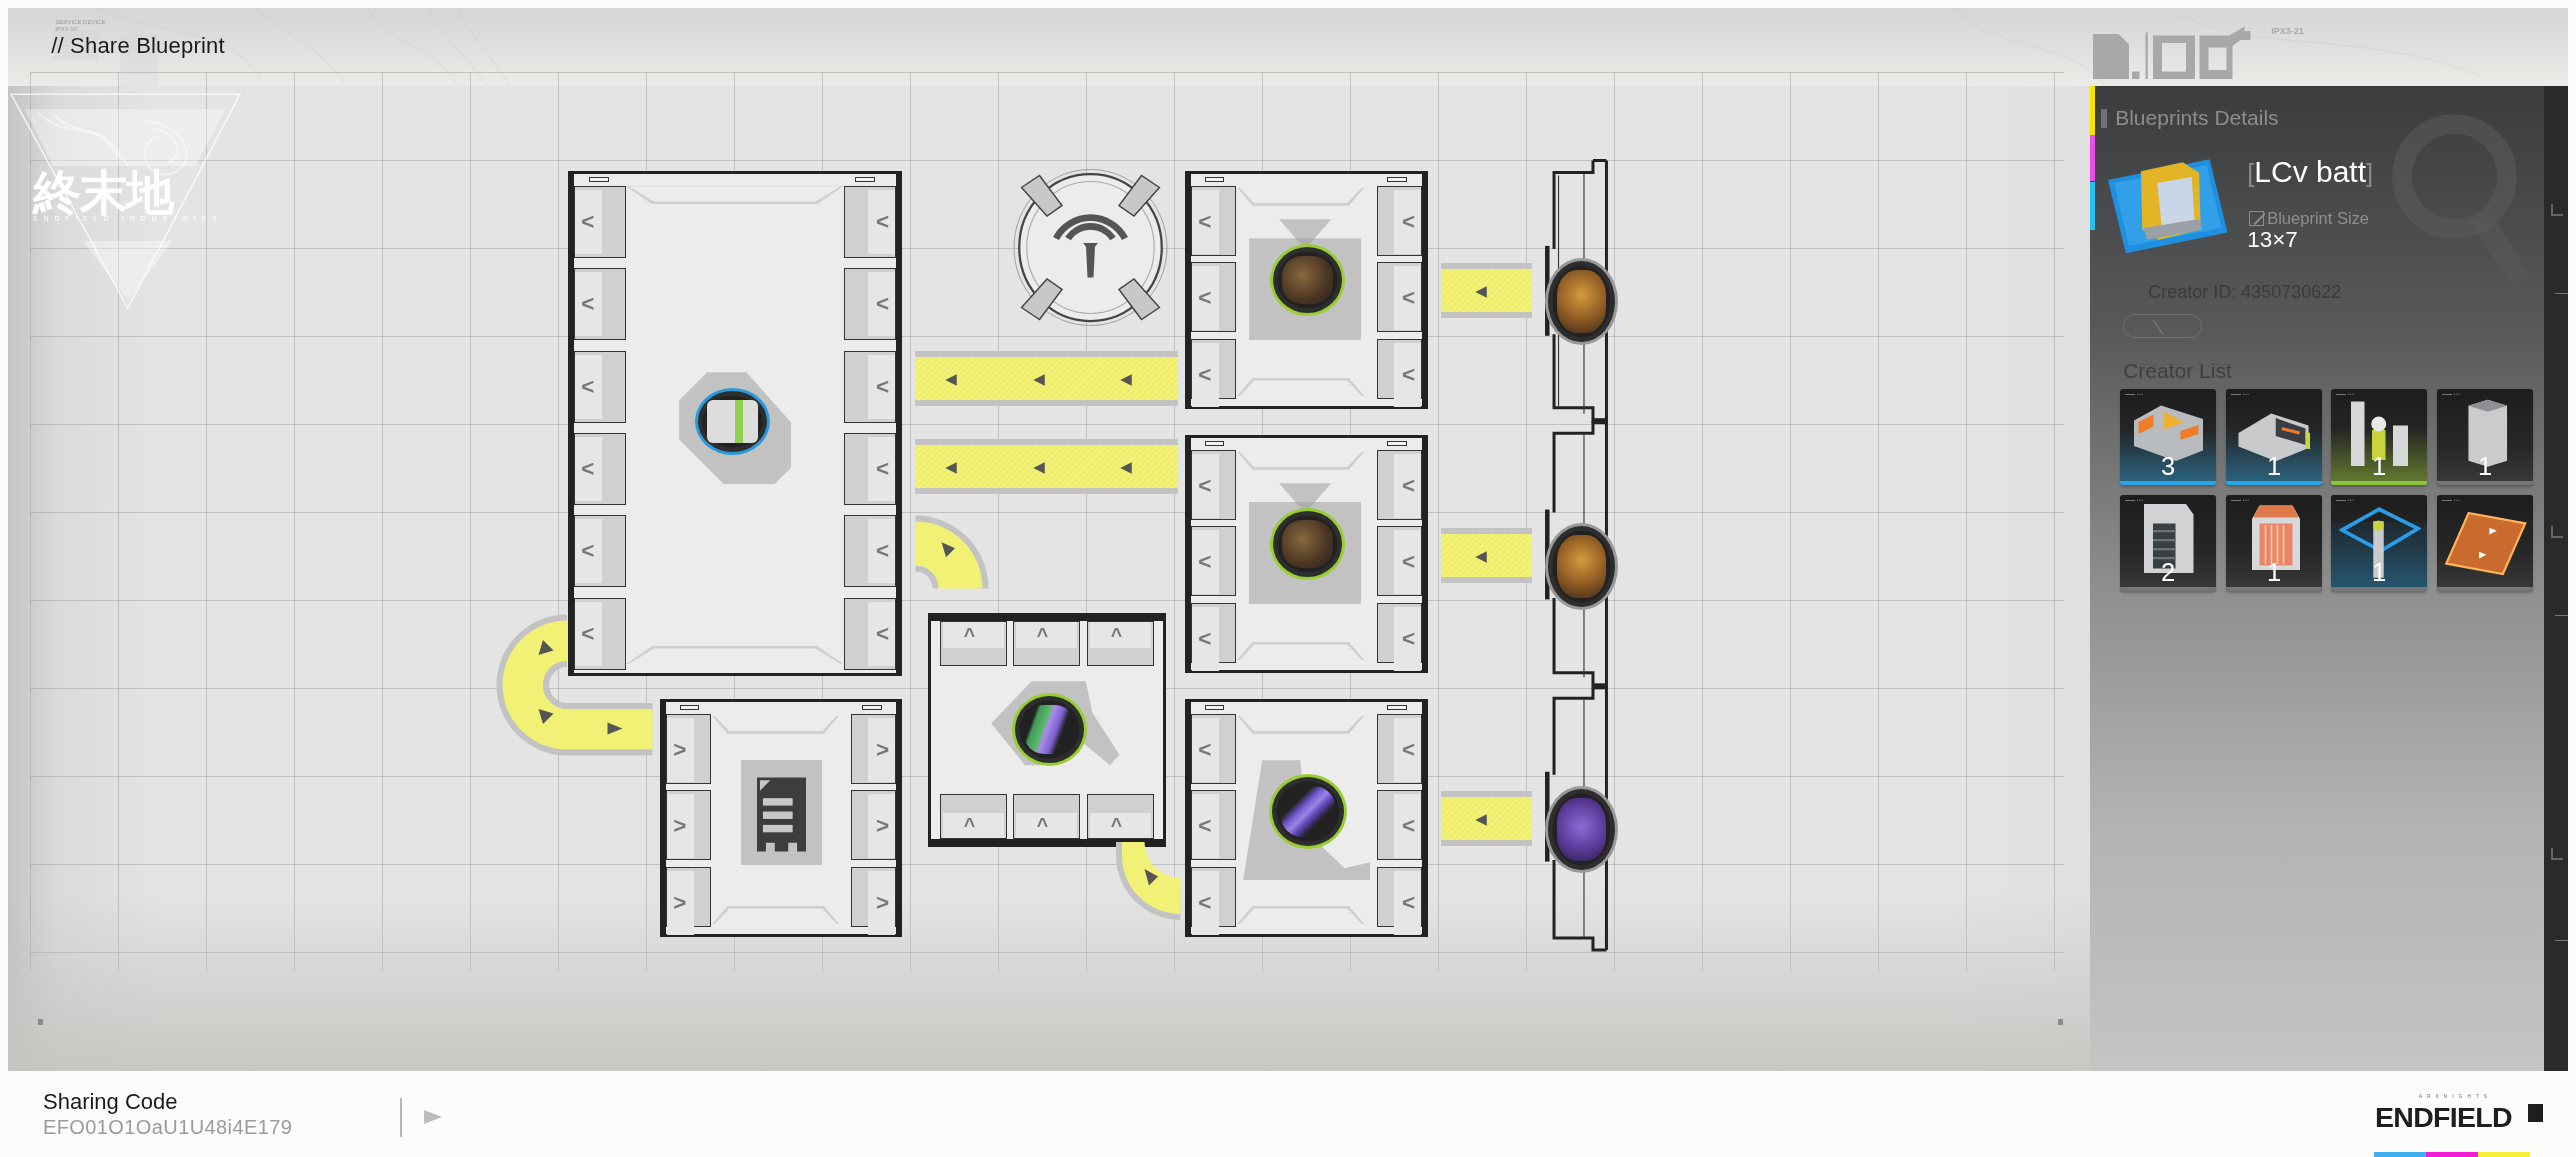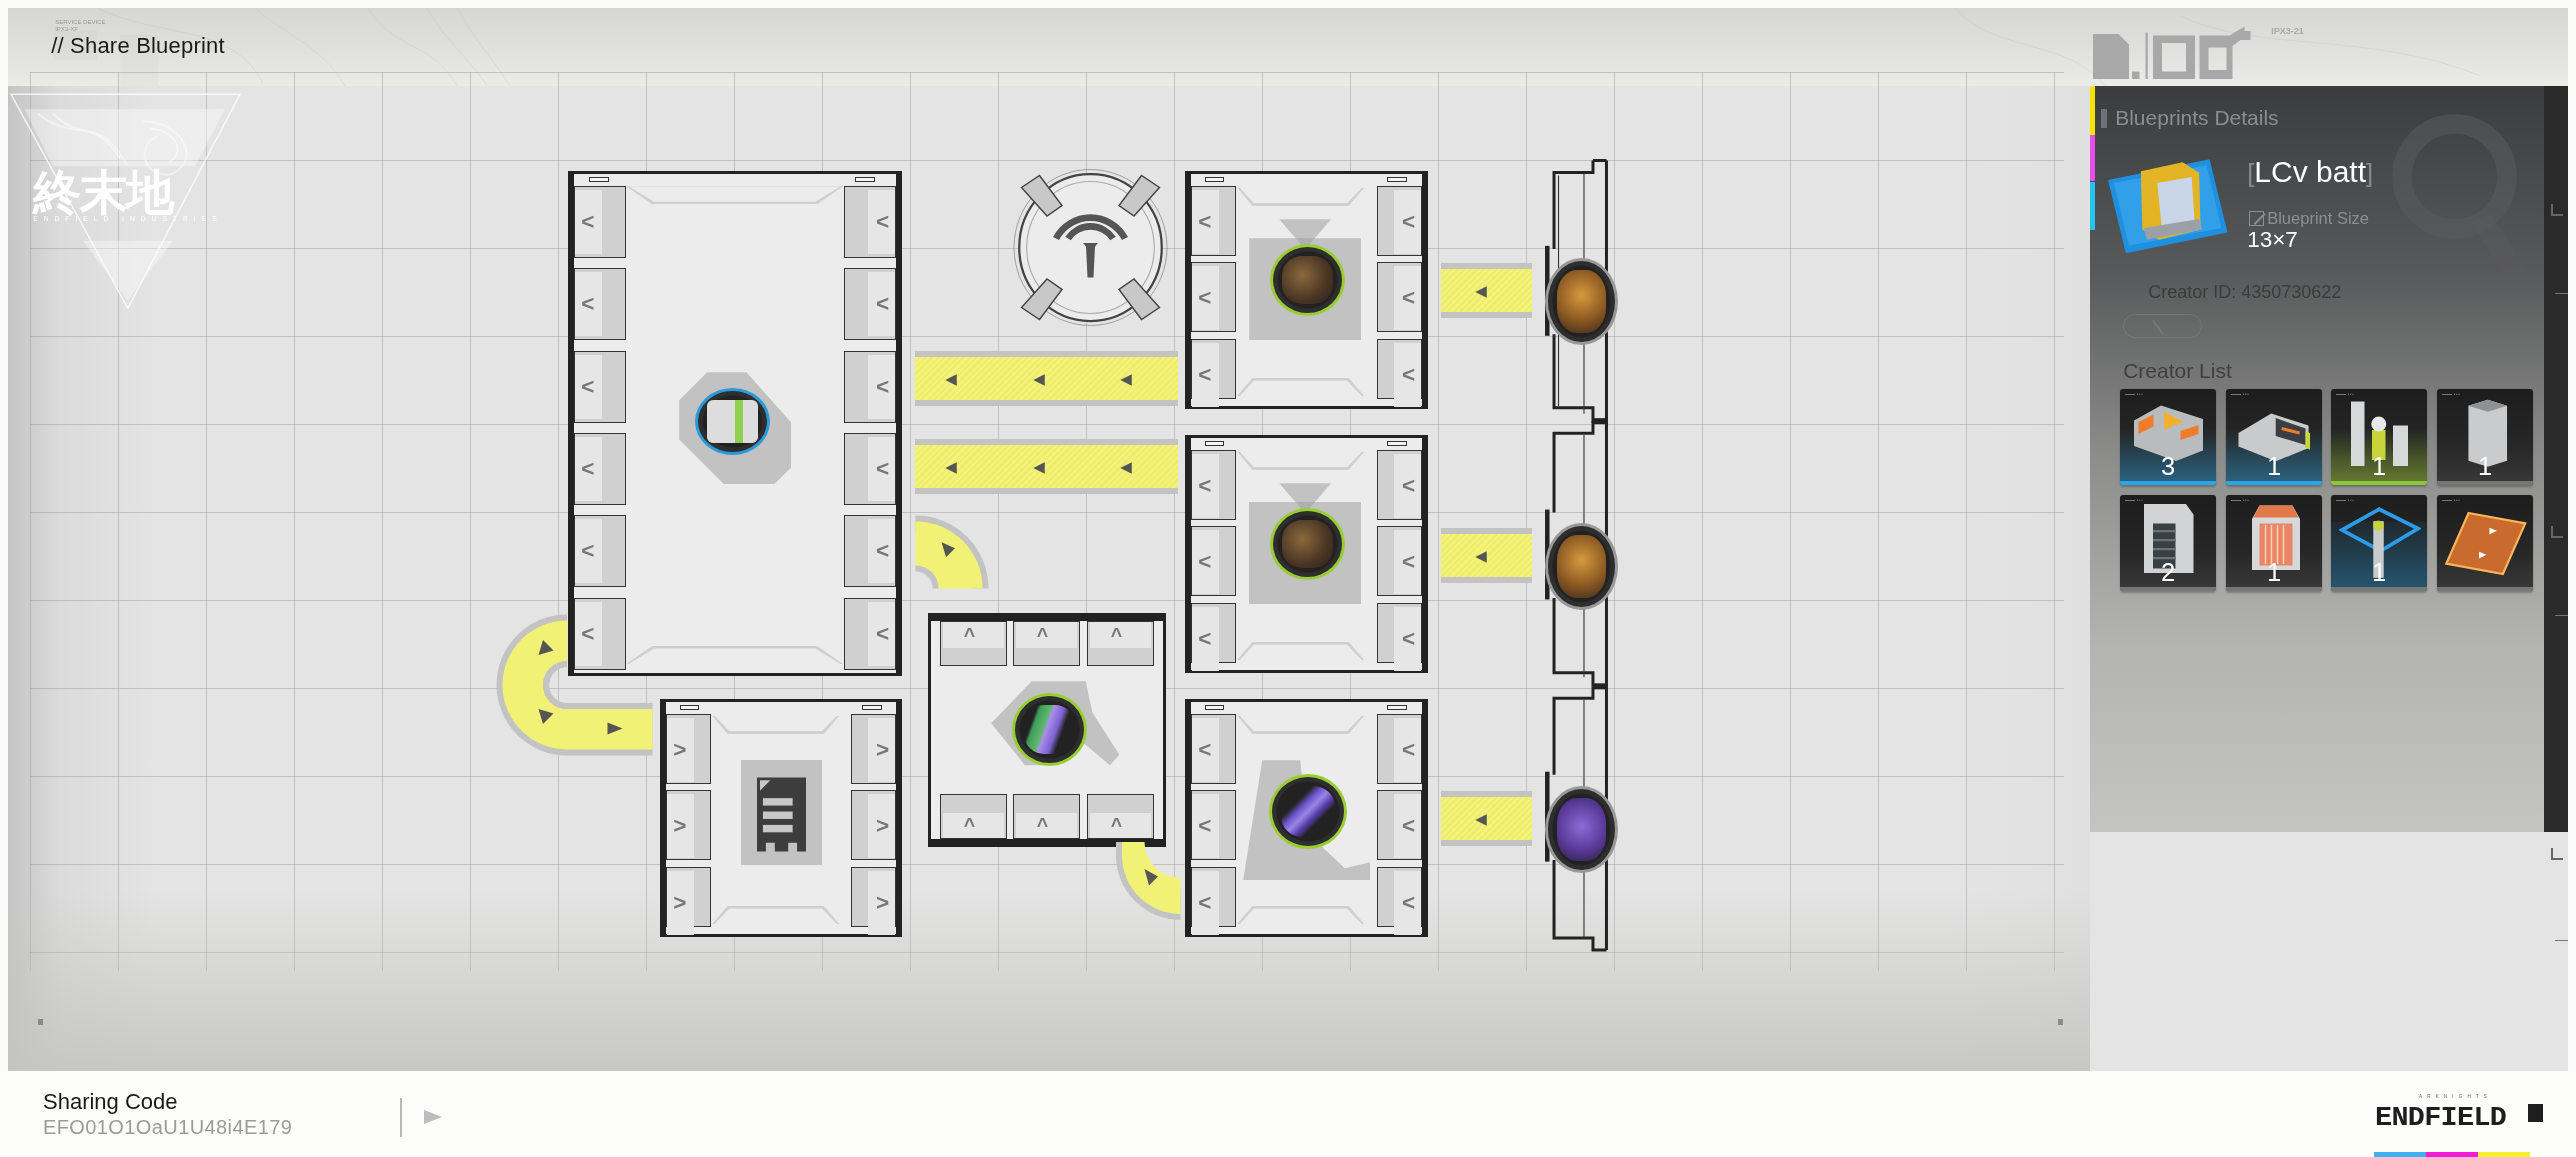--- a/index.html
+++ b/index.html
@@ -64,21 +64,21 @@
     border-top: 6px solid #c3c3c3; border-bottom: 6px solid #c3c3c3; }
   .belt .arrow { position: absolute; top: 50%; transform: translateY(-50%); font-size: 15px; color: #555; }
 
   
   .antenna { position: absolute; }
 
   
   .storage { position: absolute; }
 
   
-  .panel { position: absolute; left: 2082px; top: 78px; width: 478px; height: 746px;
+  .panel { position: absolute; left: 2082px; top: 78px; width: 478px; height: 985px;
     background: linear-gradient(180deg, #3b3c3e 0%, #58595a 25%, #8d8d8c 50%, #b3b3b2 75%, #c4c4c2 100%); }
   .panel-strip { position: absolute; right: 0; top: 0; width: 24px; height: 100%; background: #2a2a2a; }
   .strip-mark { position: absolute; left: 10.5px; width: 13.5px; height: 0.7px; background: #777; }
   .strip-icon { position: absolute; left: 6.7px; width: 12px; height: 12px; border: 2.2px solid #666; border-top: none; border-right: none; }
   .accent-bar { position: absolute; left: 0; width: 4.5px; }
   .panel-heading { position: absolute; left: 25px; top: 19.5px; font-size: 21px; color: #8c8d8f; }
   .panel-heading-mark { position: absolute; left: 10.5px; top: 22.5px; width: 6px; height: 19.5px; background: #707174; }
   .bp-thumb { position: absolute; left: 15px; top: 67px; width: 127px; height: 105px; }
   .bp-name { position: absolute; left: 157px; top: 69px; font-size: 30px; color: #fff; text-align: center; }
   .bp-name .br { color: #8a8a8a; font-weight: normal; font-size: 25.5px; }
@@ -99,21 +99,21 @@
   .fac-card .under { position: absolute; left: 0; bottom: 0; width: 100%; height: 4.5px; background: #777; }
   .fac-card .shape { position: absolute; }
   .fac-card .count { position: absolute; left: 0; right: 0; bottom: 4.5px; text-align: center; font-size: 25.5px; color: #fff; }
 
   
   .footer { position: absolute; left: 0; top: 1071px; width: 2576px; height: 87px; background: #fcfcfb; text-align: center; }
   .share-lbl { position: absolute; left: 43px; top: 18px; font-size: 22px; color: #1a1a1a; }
   .share-code { position: absolute; left: 43px; top: 45px; font-size: 20px; color: #9b9b9b; letter-spacing: 0.4px; }
   .footer-div { position: absolute; left: 400px; top: 27px; width: 2.2px; height: 39px; background: #b8b8b8; }
   .footer-btn { position: absolute; left: 424px; top: 39px; width: 0; height: 0; border-top: 7.5px solid transparent; border-bottom: 7.5px solid transparent; border-left: 18px solid #bdbdbd; }
-  .brand { position: absolute; left: 2375px; top: 30px; font-size: 28.5px; font-weight: bold; color: #1e1e1e; letter-spacing: -0.7px; font-family: Liberation Mono, monospace; }
+  .brand { position: absolute; left: 2375px; top: 30px; font-size: 28.5px; font-weight: bold; color: #1e1e1e; letter-spacing: -0.7px; font-family: Liberation Sans, sans-serif; }
   .brand-box { position: absolute; left: 2528px; top: 33px; width: 15px; height: 18px; background: #1e1e1e; }
   .brand-tiny { position: absolute; left: 2419px; top: 22.5px; font-size: 4.5px; letter-spacing: 5.2px; color: #666; }
   .brand-bars { position: absolute; left: 2374px; top: 81px; height: 6px; display: flex; }
   .brand-bars div { width: 52px; height: 6px; }
 </style>
 </head>
 <body>
 
 <div id="root">
 

